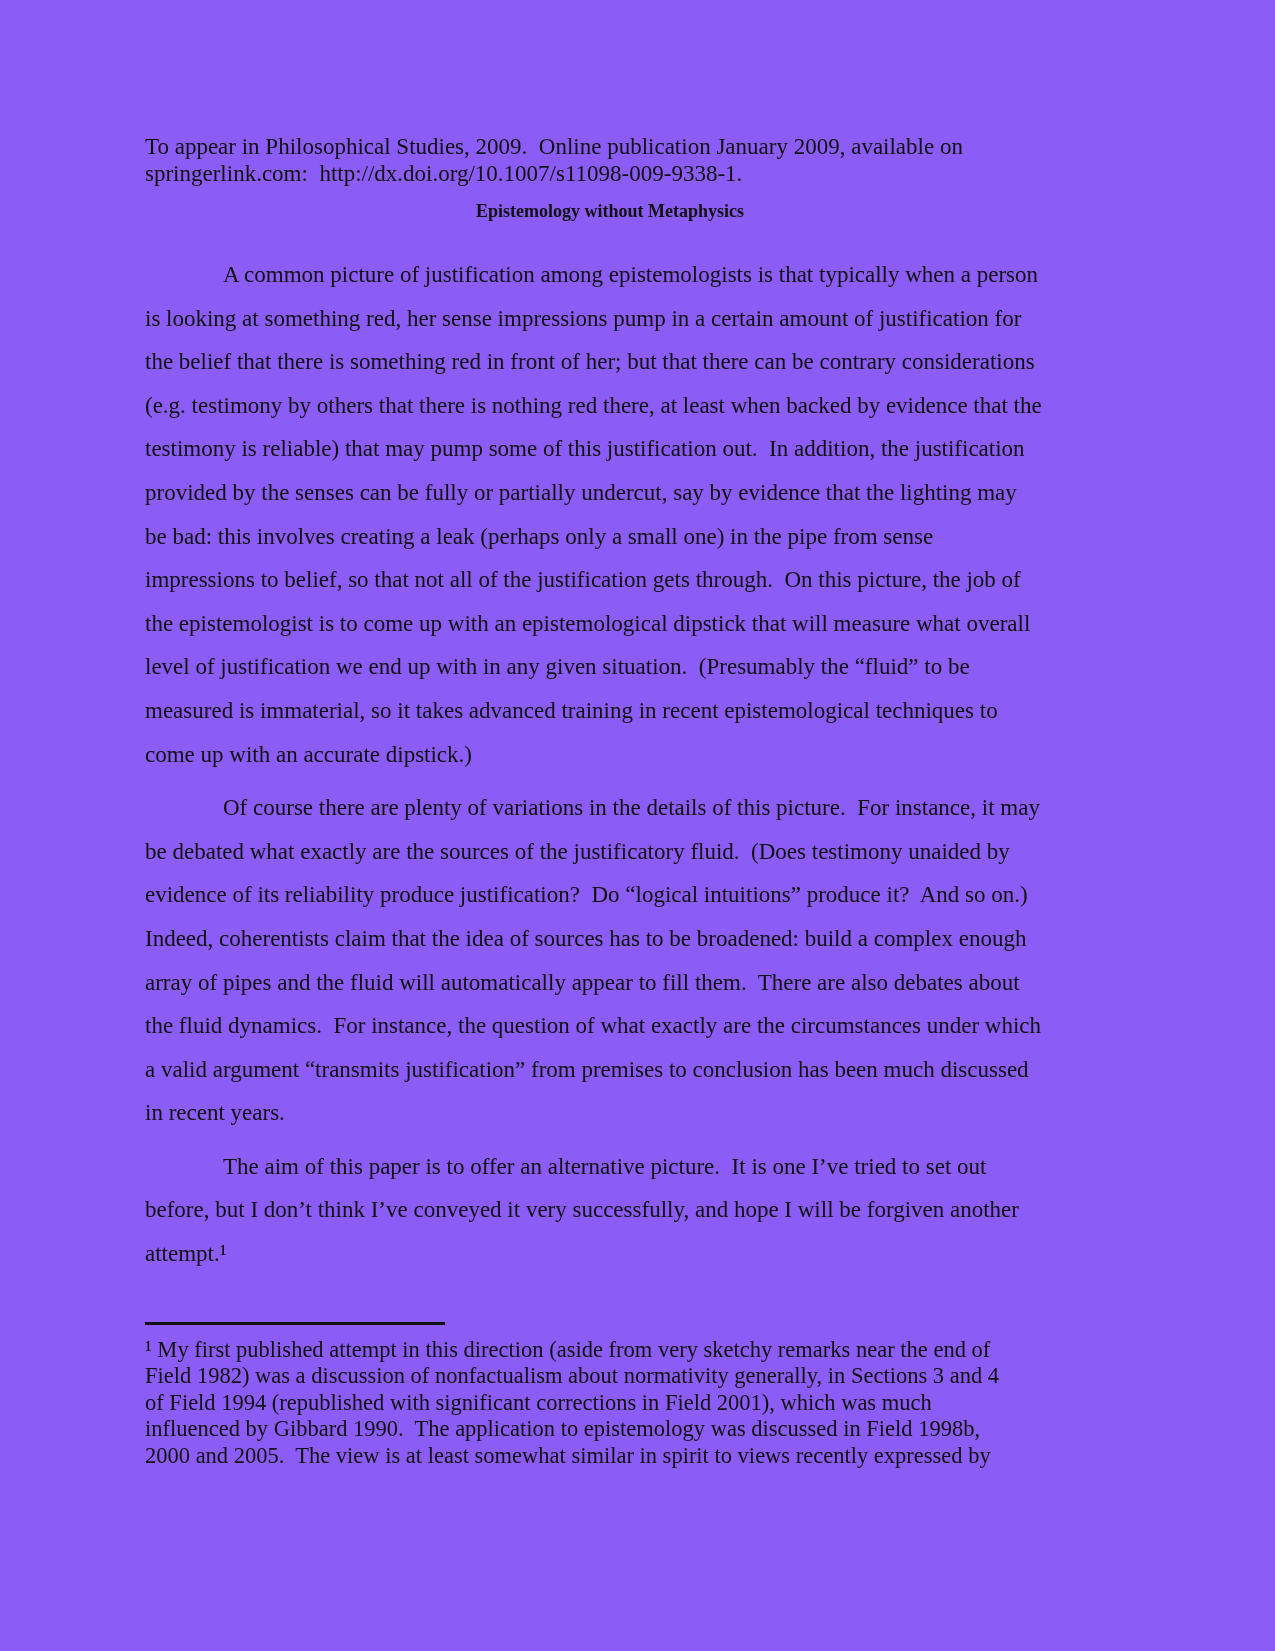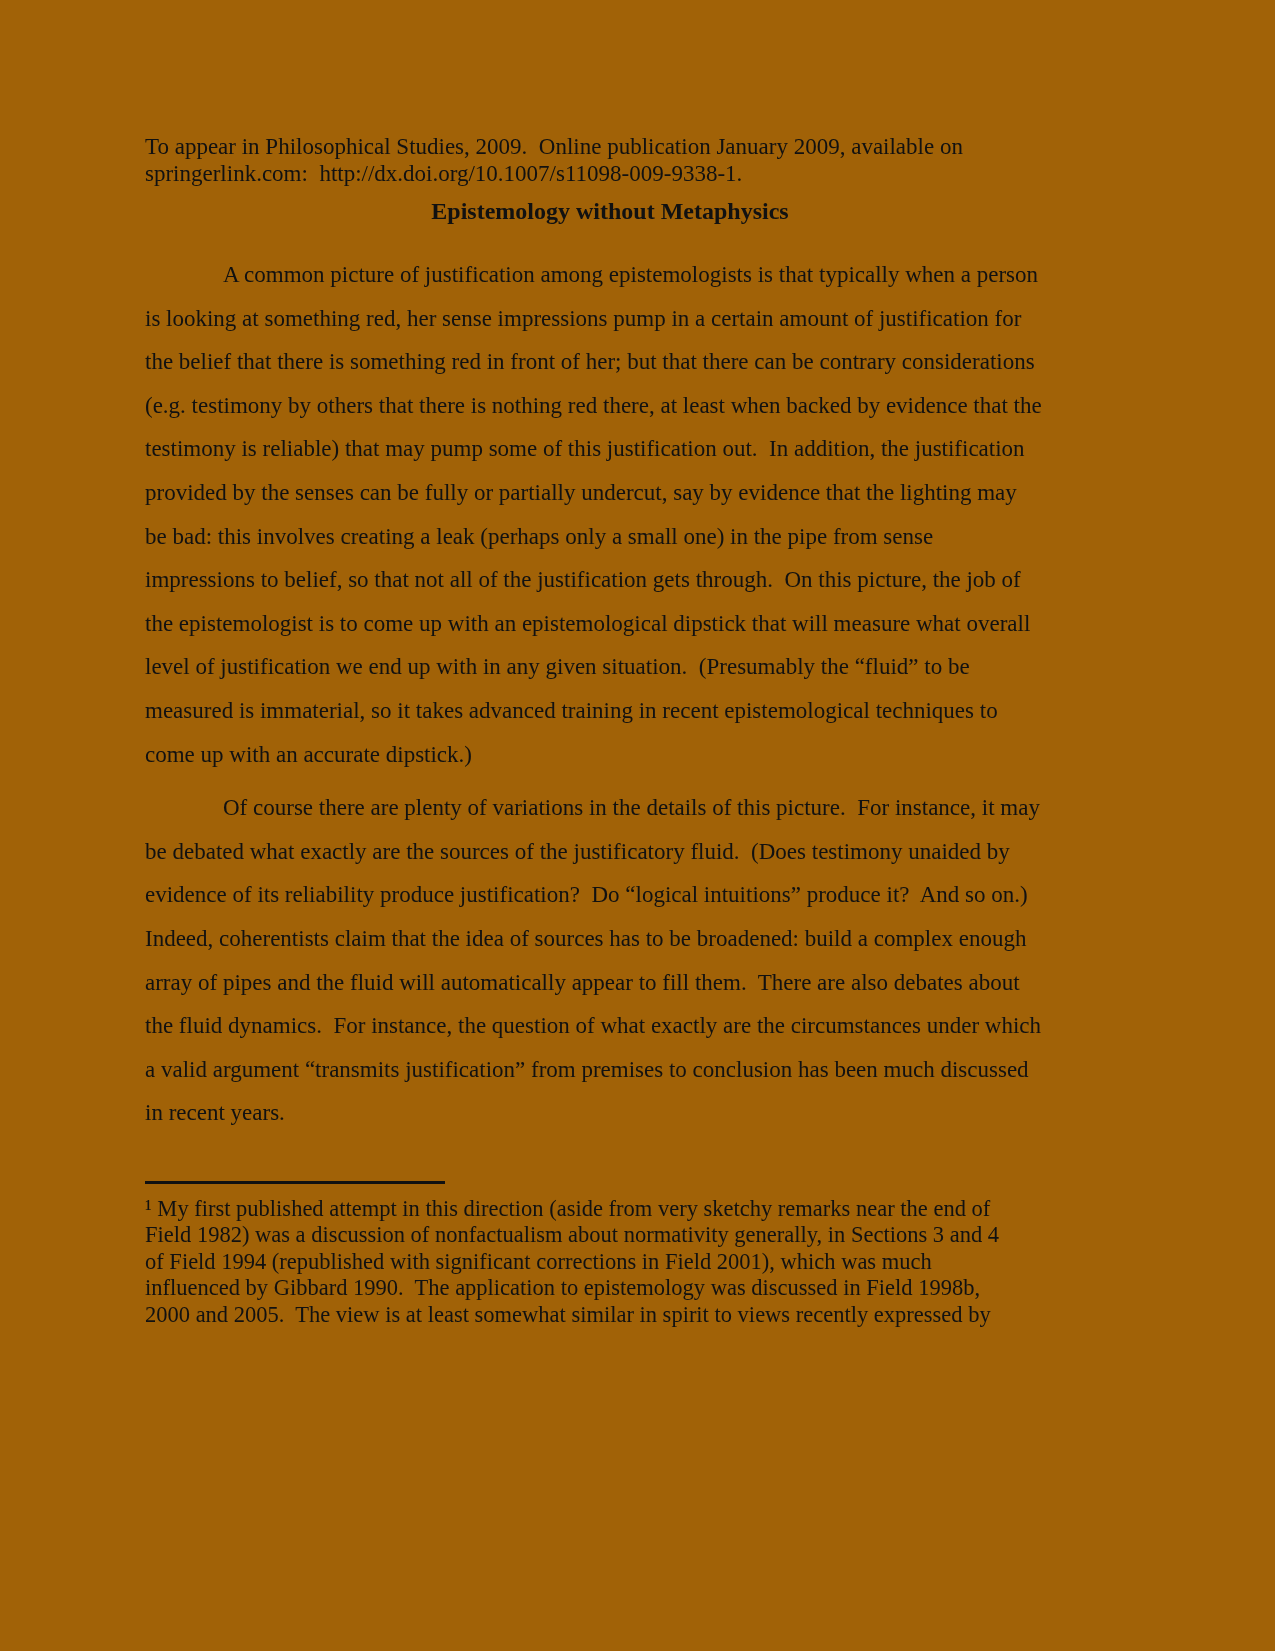--- a/index.html
+++ b/index.html
@@ -1,20 +1,20 @@
 <!DOCTYPE html>
 <html><head>
 <meta charset="utf-8">
 <style>
   html, body { margin: 0; padding: 0; background: #e8e8e8; }
   .page {
     position: relative;
     width: 1275px;
     height: 1651px;
-    background: #a16207;
+    background: #8b5cf6;
     overflow: hidden;
     font-family: "Liberation Serif", "DejaVu Serif", serif;
     color: #111111;
   }
   .content {
     position: absolute;
     left: 145px;
     top: 134px;
     width: 992px;
   }
@@ -22,21 +22,21 @@
   .header-note {
     font-size: 23px;
     line-height: 26.5px;
   }
   .title-block {
     width: 930px;
     text-align: center;
   }
   .doc-title {
     margin-top: 8px;
-    font-size: 24px;
+    font-size: 18px;
     font-weight: bold;
     line-height: 32px;
   }
   .doc-author {
     margin-top: 6px;
     font-size: 23px;
     line-height: 32px;
   }
   .body-para {
     font-size: 23px;
@@ -86,20 +86,23 @@
 
     <div class="body-para pre">Of course there are plenty of variations in the details of this picture.  For instance, it may
 be debated what exactly are the sources of the justificatory fluid.  (Does testimony unaided by
 evidence of its reliability produce justification?  Do “logical intuitions” produce it?  And so on.)
 Indeed, coherentists claim that the idea of sources has to be broadened: build a complex enough
 array of pipes and the fluid will automatically appear to fill them.  There are also debates about
 the fluid dynamics.  For instance, the question of what exactly are the circumstances under which
 a valid argument “transmits justification” from premises to conclusion has been much discussed
 in recent years.</div>
 
+    <div class="body-para pre">The aim of this paper is to offer an alternative picture.  It is one I’ve tried to set out
+before, but I don’t think I’ve conveyed it very successfully, and hope I will be forgiven another
+attempt.¹</div>
 
     <div class="footnote-rule"></div>
 
     <div class="footnote-text pre">¹ My first published attempt in this direction (aside from very sketchy remarks near the end of
 Field 1982) was a discussion of nonfactualism about normativity generally, in Sections 3 and 4
 of Field 1994 (republished with significant corrections in Field 2001), which was much
 influenced by Gibbard 1990.  The application to epistemology was discussed in Field 1998b,
 2000 and 2005.  The view is at least somewhat similar in spirit to views recently expressed by</div>
 
   </div>

